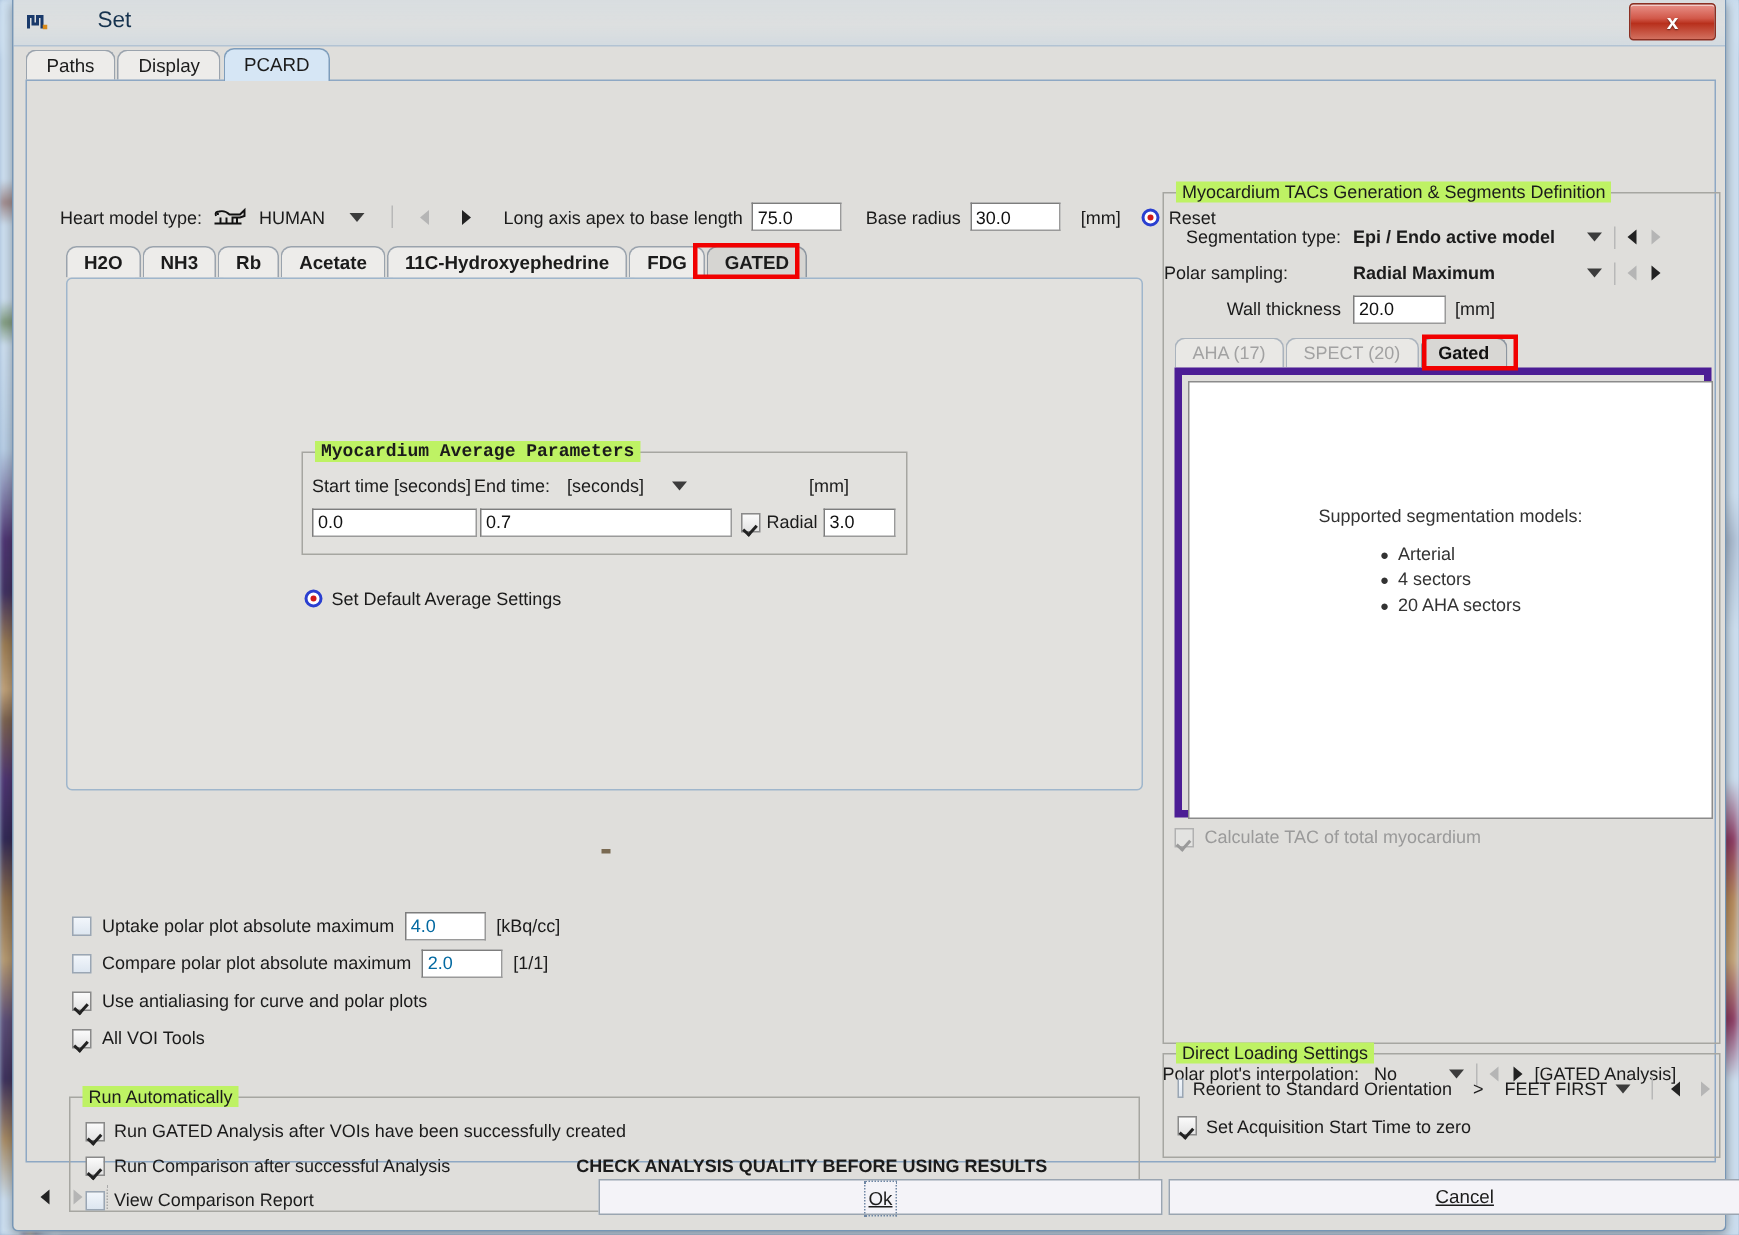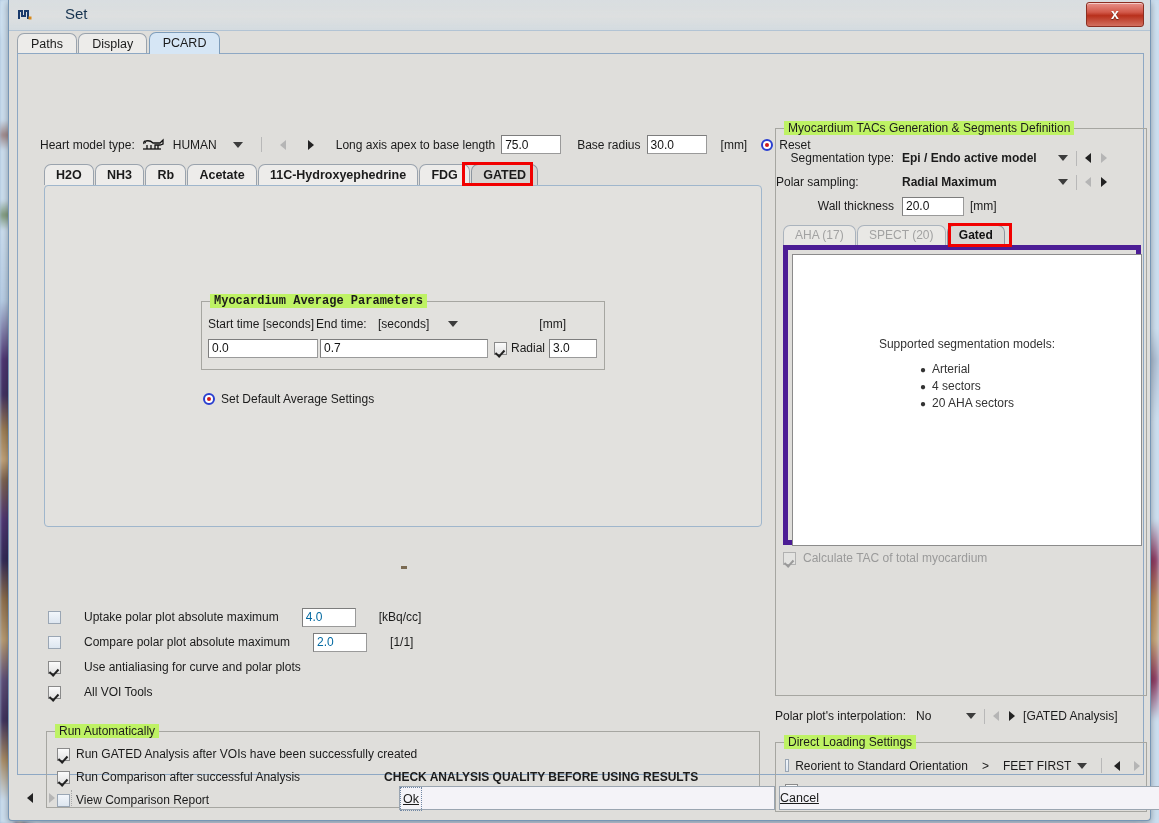--- a/index.html
+++ b/index.html
@@ -263,21 +263,21 @@
 
   #avg-group { left: 183px; top: 247px; width: 404px; height: 69px; }
   #avg-group .gtitle { font-weight: bold; }
 
   #dash-mark {
     position: absolute; left: 383px; top: 512px;
     width: 6px; height: 3px; background: #7a6a52;
   }
 
   #left-checks { position: absolute; left: 30px; top: 553px; }
-  #left-checks .lc-row { display:flex; align-items:center; gap:23px; margin-bottom: 5px; height: 20px; }
+  #left-checks .lc-row { display:flex; align-items:center; gap:7px; margin-bottom: 5px; height: 20px; }
 
   #run-group { left: 28px; top: 677px; width: 714px; height: 77px; }
 
   
   #myo-group { left: 757px; top: 74px; width: 372px; height: 568px; }
 
   #seg-rows { position: absolute; left: 0; top: 18px; width: 372px; }
   .seg-row { display: flex; align-items: center; height: 22px; margin-bottom: 2px; }
 
   #aha-tabs { position: absolute; left: 7px; top: 96px; height: 20px; }
@@ -314,33 +314,33 @@
   #seg-models li::before { content:"\25CF"; font-size: 10px; margin-right: 6px; }
 
   #calc-tac {
     position: absolute; left: 7px; top: 422px;
     display:flex; align-items:center; gap:7px;
     color: #9a9a9a;
   }
 
   #interp-row { position: absolute; left: 757px; top: 652px; display:flex; align-items:center; height: 20px; }
 
-  #direct-group { left: 757px; top: 688px; width: 372px; height: 70px; }
+  #direct-group { left: 757px; top: 648px; width: 372px; height: 70px; }
 
   
   #bottombar {
     position: absolute; left: 8px; top: 779px;
     width: 1127px; height: 38px;
   }
   .btn {
     background: #f4f3f8;
     border: 1px solid #9aa5b1;
     font-size: 12.5px;
     height: 24px; line-height: 22px;
-    text-align: left;
+    text-align: center;
     cursor: pointer;
     box-sizing: border-box;
   }
   .btn u { text-decoration: underline; }
   #ok-btn { position: absolute; left: 382px; top: 7px; width: 376px; }
   #ok-btn .okbox { border: 1px dotted #6f86a3; padding: 0 2px; display:inline-block; }
   #cancel-btn { position: absolute; left: 762px; top: 7px; width: 395px; }
   #bottom-nav { position: absolute; left: 10px; top: 11px; display:flex; align-items:center; gap: 16px; }
   .dotdiv { width:1px; height:16px; border-left:1px dotted #a9a9a9; }
 </style>

